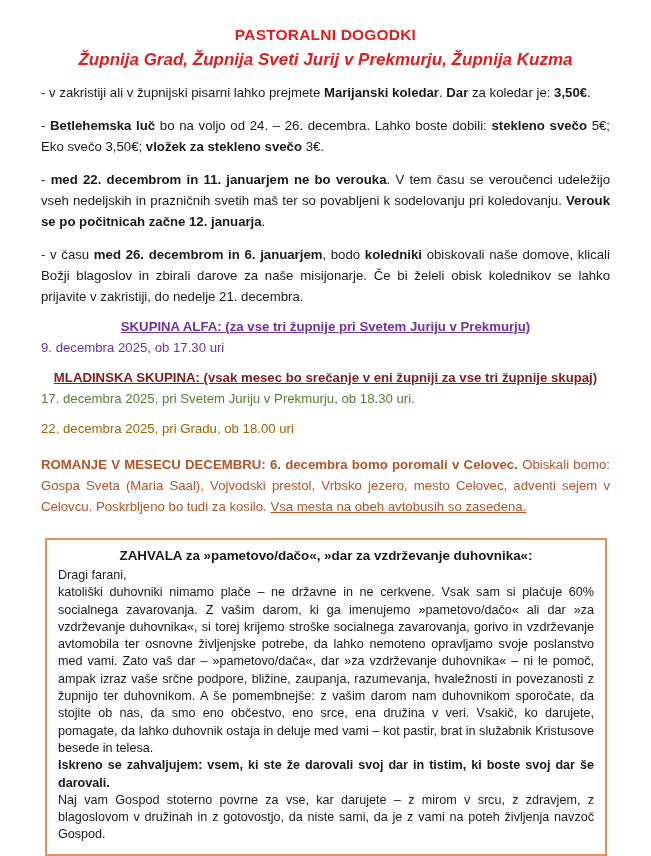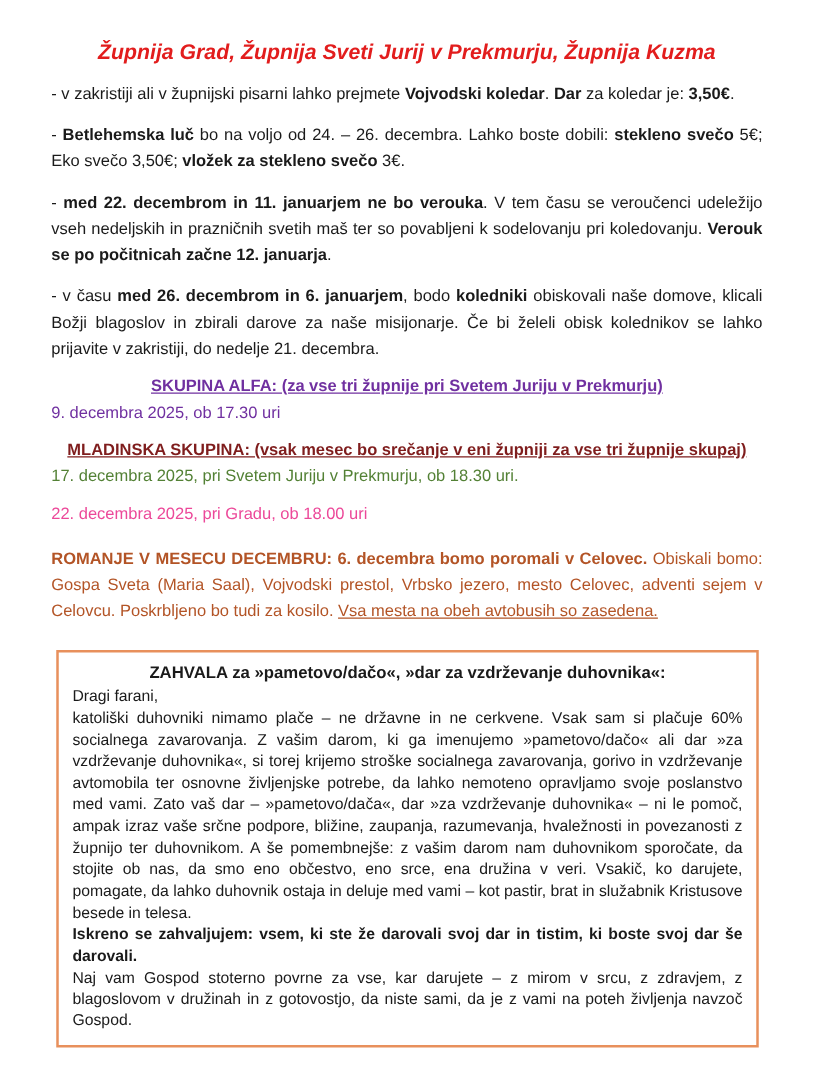--- a/index.html
+++ b/index.html
@@ -73,41 +73,42 @@
     text-align: justify;
   }
   .box-salutation { text-align: left; }
   .box-bold { font-weight: bold; }
 </style>
 </head>
 <body>
 
 <div class="page">
 
+  <h1 class="doc-title" style="color: rgb(226, 29, 29);">PASTORALNI DOGODKI</h1>
 
   <h2 class="doc-subtitle" style="color: rgb(226, 29, 29); font-style: italic;">Župnija Grad, Župnija Sveti Jurij v Prekmurju, Župnija Kuzma</h2>
 
   <div class="announcements">
-    <p class="para"><span>- v zakristiji ali v župnijski pisarni lahko prejmete </span><span style="font-weight: bold;">Vojvodski koledar</span><span>. </span><span style="font-weight: bold;">Dar</span><span> za koledar je: </span><span style="font-weight: bold;">3,50€</span><span>.</span></p>
+    <p class="para"><span>- v zakristiji ali v župnijski pisarni lahko prejmete </span><span style="font-weight: bold;">Marijanski koledar</span><span>. </span><span style="font-weight: bold;">Dar</span><span> za koledar je: </span><span style="font-weight: bold;">3,50€</span><span>.</span></p>
     <p class="para"><span>- </span><span style="font-weight: bold;">Betlehemska luč</span><span> bo na voljo od 24. – 26. decembra. Lahko boste dobili: </span><span style="font-weight: bold;">stekleno svečo</span><span> 5€; </span><span style="font-weight: normal;">Eko svečo</span><span> 3,50€; </span><span style="font-weight: bold;">vložek za stekleno svečo</span><span> 3€.</span></p>
     <p class="para"><span>- </span><span style="font-weight: bold;">med 22. decembrom in 11. januarjem ne bo verouka</span><span>. V tem času se veroučenci udeležijo vseh nedeljskih in prazničnih svetih maš ter so povabljeni k sodelovanju pri koledovanju. </span><span style="font-weight: bold;">Verouk se po počitnicah začne 12. januarja</span><span>.</span></p>
     <p class="para"><span>- v času </span><span style="font-weight: bold;">med 26. decembrom in 6. januarjem</span><span>, bodo </span><span style="font-weight: bold;">koledniki</span><span> obiskovali naše domove, klicali Božji blagoslov in zbirali darove za naše misijonarje. Če bi želeli obisk kolednikov se lahko prijavite v zakristiji, do nedelje 21. decembra.</span></p>
   </div>
 
   <div class="groups">
     <div class="group">
       <div class="group-heading" style="color: rgb(112, 48, 160);">SKUPINA ALFA: (za vse tri župnije pri Svetem Juriju v Prekmurju)</div>
       <div class="group-detail" style="color: rgb(112, 48, 160);">9. decembra 2025, ob 17.30 uri</div>
     </div>
     <div class="group">
       <div class="group-heading" style="color: #7f1d1d;">MLADINSKA SKUPINA: (vsak mesec bo srečanje v eni župniji za vse tri župnije skupaj)</div>
       <div class="group-detail" style="color: rgb(83, 129, 53);">17. decembra 2025, pri Svetem Juriju v Prekmurju, ob 18.30 uri.</div>
     </div>
     <div class="group">
-      <div class="group-detail" style="color: #ec4899;">22. decembra 2025, pri Gradu, ob 18.00 uri</div>
+      <div class="group-detail" style="color: #a16207;">22. decembra 2025, pri Gradu, ob 18.00 uri</div>
     </div>
   </div>
 
   <p class="pilgrimage" style="color: rgb(179, 84, 38);"><span style="font-weight: bold;">ROMANJE V MESECU DECEMBRU: 6. decembra bomo poromali v Celovec.</span><span> Obiskali bomo: Gospa Sveta (Maria Saal), Vojvodski prestol, Vrbsko jezero, mesto Celovec, adventi sejem v Celovcu. Poskrbljeno bo tudi za kosilo. </span><span style="text-decoration: underline;">Vsa mesta na obeh avtobusih so zasedena.</span></p>
 
   <div class="thanks-box" style="border-color: rgb(232, 144, 92);">
     <div class="box-title">ZAHVALA za »pametovo/dačo«, »dar za vzdrževanje duhovnika«:</div>
     <div class="box-line box-salutation">Dragi farani,</div>
     <div class="box-line">katoliški duhovniki nimamo plače – ne državne in ne cerkvene. Vsak sam si plačuje 60% socialnega zavarovanja. Z vašim darom, ki ga imenujemo »pametovo/dačo« ali dar »za vzdrževanje duhovnika«, si torej krijemo stroške socialnega zavarovanja, gorivo in vzdrževanje avtomobila ter osnovne življenjske potrebe, da lahko nemoteno opravljamo svoje poslanstvo med vami. Zato vaš dar – »pametovo/dača«, dar »za vzdrževanje duhovnika« – ni le pomoč, ampak izraz vaše srčne podpore, bližine, zaupanja, razumevanja, hvaležnosti in povezanosti z župnijo ter duhovnikom. A še pomembnejše: z vašim darom nam duhovnikom sporočate, da stojite ob nas, da smo eno občestvo, eno srce, ena družina v veri. Vsakič, ko darujete, pomagate, da lahko duhovnik ostaja in deluje med vami – kot pastir, brat in služabnik Kristusove besede in telesa.</div>
     <div class="box-line box-bold">Iskreno se zahvaljujem: vsem, ki ste že darovali svoj dar in tistim, ki boste svoj dar še darovali.</div>

